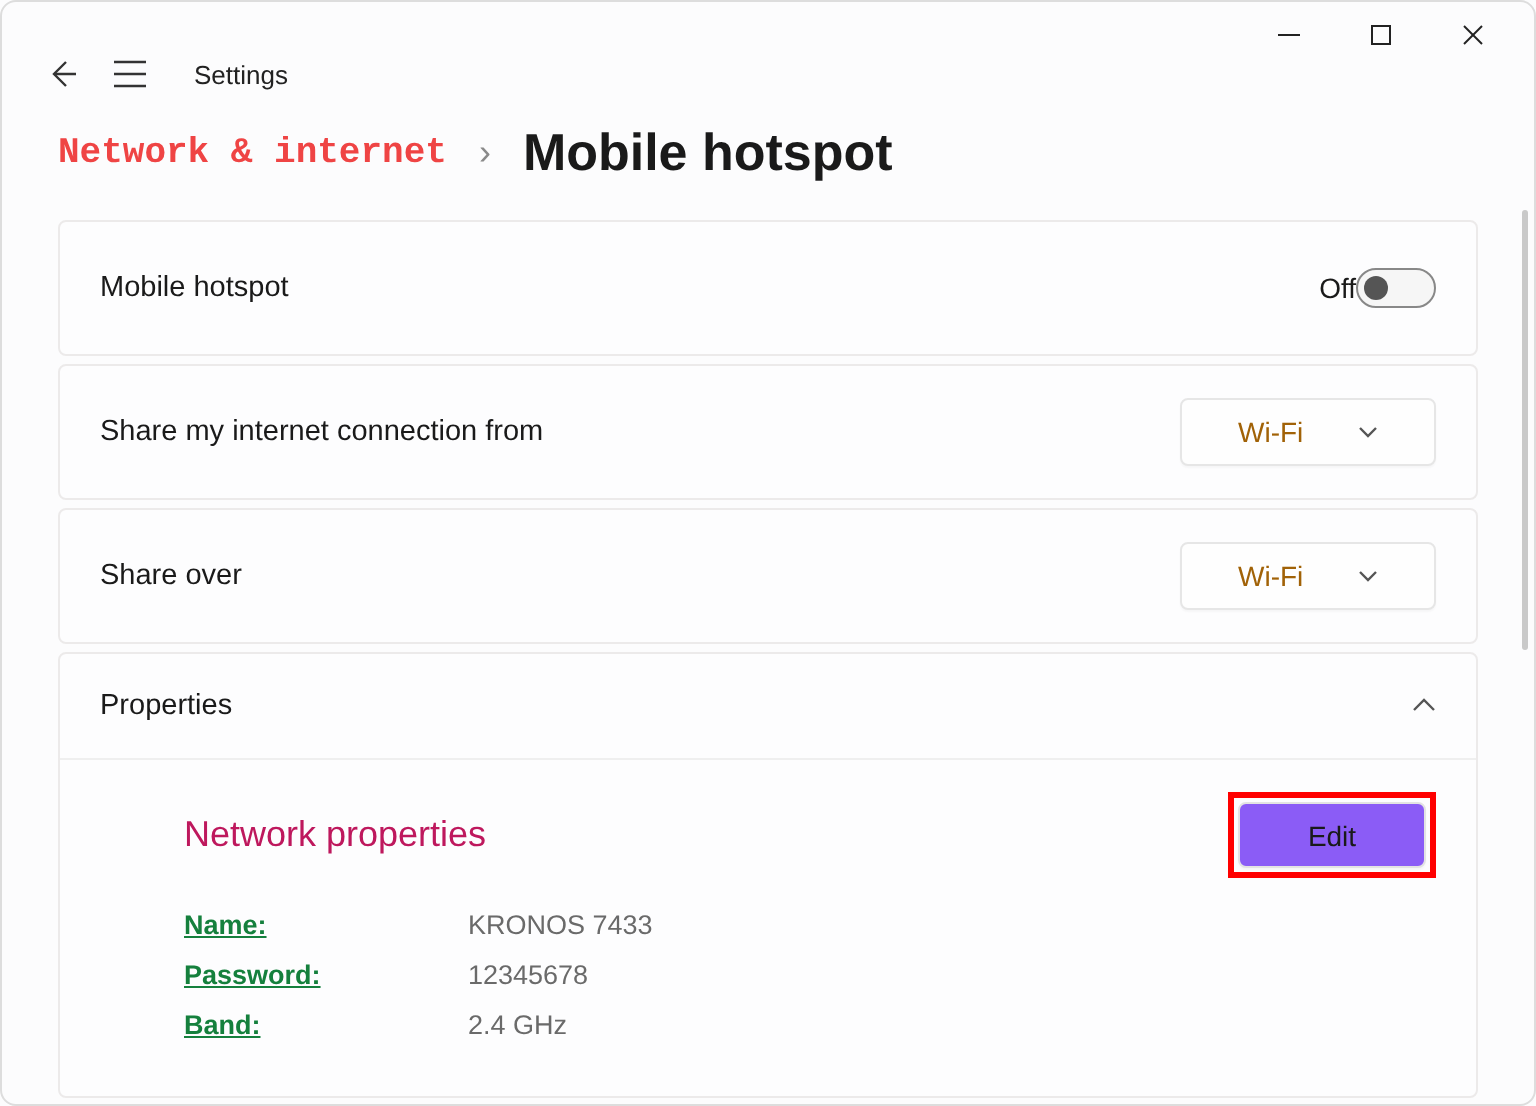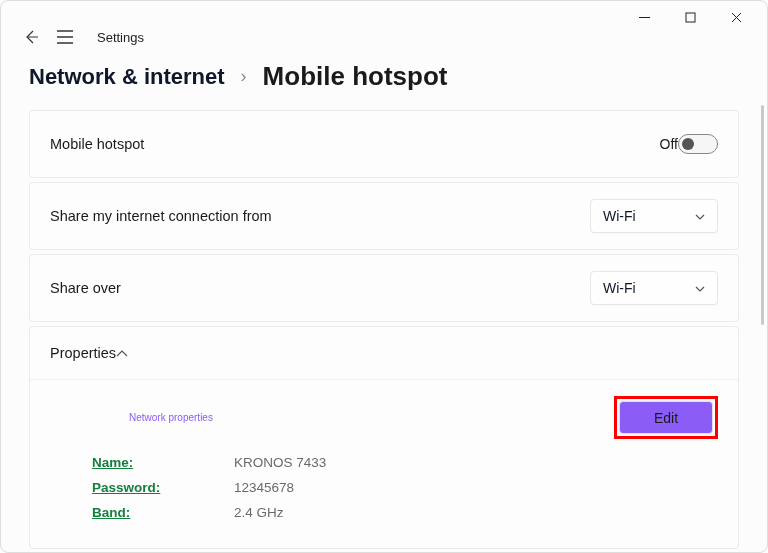--- a/index.html
+++ b/index.html
@@ -53,23 +53,24 @@
       color: #222;
       margin-left: 6px;
     }
     .breadcrumb {
       display: flex;
       align-items: center;
       gap: 16px;
       padding: 12px 28px 18px 28px;
     }
     .bc-parent {
-      font-size: 22px;
+      font-size: 18px;
       font-weight: 600;
-      color: #0f172a;
+      color: #ef4444;
+      font-family: Liberation Mono, monospace;
     }
     .bc-sep {
       font-size: 18px;
       color: #8a8a8a;
       font-weight: 300;
     }
     .bc-current {
       font-size: 26px;
       font-weight: 600;
       color: #1a1a1a;
@@ -121,50 +122,49 @@
     }
     .select-box {
       width: 128px;
       height: 34px;
       border: 1px solid #e6e6e6;
       border-radius: 4px;
       background: #fefefe;
       display: flex;
       align-items: center;
       justify-content: space-between;
-      padding: 0 12px;
+      padding: 0 28px;
       font-size: 14px;
-      color: #0f172a;
+      color: #a16207;
       box-shadow: 0 1px 1px rgba(0,0,0,0.03);
     }
     .chev {
       font-size: 11px;
       color: #555;
     }
     .props-header {
       display: flex;
       align-items: center;
-      justify-content: flex-start;
+      justify-content: space-between;
       padding: 18px 20px;
       border-bottom: 1px solid #efefef;
     }
     .props-body {
       padding: 16px 20px 18px 20px;
     }
     .np-row {
       display: flex;
       align-items: center;
       justify-content: space-between;
       margin-bottom: 16px;
       padding-left: 42px;
     }
     .np-title {
-      font-size: 10px;
-      color: #8b5cf6;
-      margin-left: 37px;
+      font-size: 18px;
+      color: #be185d;
     }
     .edit-btn {
       width: 94px;
       height: 33px;
       border: 1px solid #e3e3e3;
       border-radius: 4px;
       background: #8b5cf6;
       font-size: 14px;
       color: #1a1a1a;
       display: flex;

